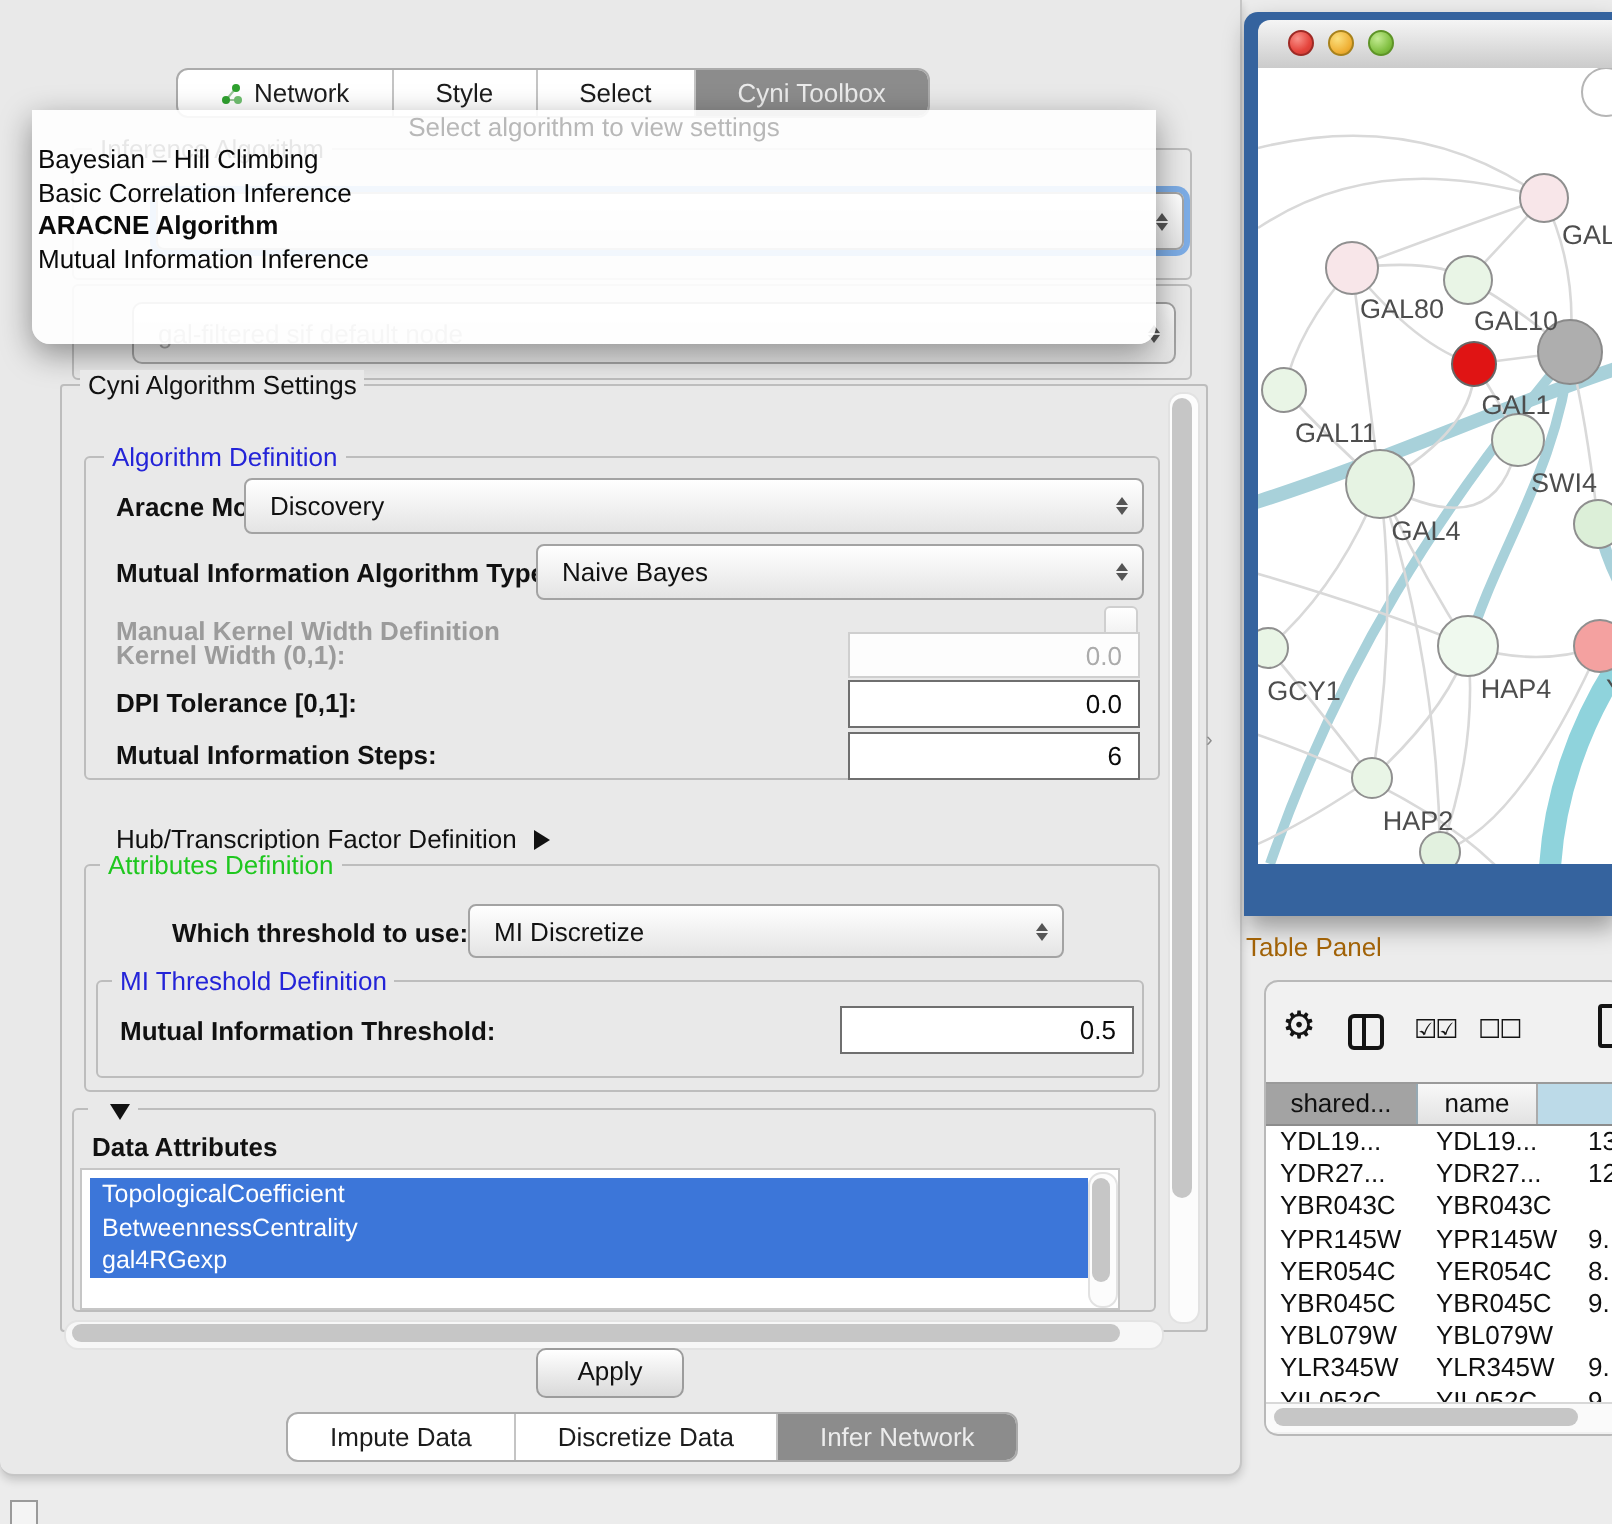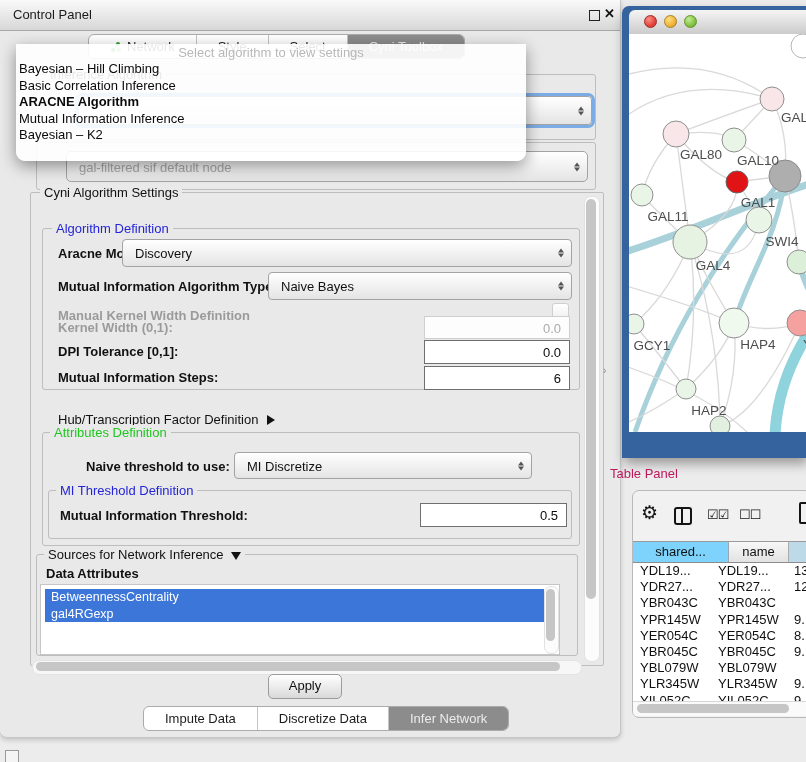--- a/index.html
+++ b/index.html
@@ -23,21 +23,21 @@
   .combo{position:absolute;background:linear-gradient(#FFFFFF,#E4E4E4);border:1px solid #A3A3A3;border-radius:4px}
   .combo .val{position:absolute;left:12px;top:50%;transform:translateY(-50%);font-size:13px;color:#111;white-space:nowrap}
   .combo .val.ghost{color:#A6A6A6}
   .spin{position:absolute;right:7px;top:50%;transform:translateY(-50%)}
   .spin i{display:block;width:0;height:0;border-left:3.5px solid transparent;border-right:3.5px solid transparent;margin:1px 0}
   .spin .up{border-bottom:4px solid #555}
   .spin .dn{border-top:4px solid #555}
   #ghost-combo1{left:78px;top:96px;width:512px;height:27px;box-shadow:0 0 0 3px rgba(96,156,227,.8)}
   #ghost-combo2{left:66px;top:151px;width:520px;height:29px;border-radius:5px}
   
-  #popup{position:absolute;left:16px;top:44px;width:510px;height:117px;background:rgba(255,255,255,.9);border-radius:0 0 9px 9px;box-shadow:0 5px 16px rgba(0,0,0,.4)}
+  #popup{position:absolute;left:16px;top:55px;width:562px;height:117px;background:rgba(255,255,255,.9);border-radius:0 0 9px 9px;box-shadow:0 5px 16px rgba(0,0,0,.4)}
   #popup-ph{text-align:center;color:#B8B8B8;font-size:13px;height:17px;line-height:17px}
   .popup-item{font-size:13px;color:#0A0A0A;line-height:16.6px;padding-left:3px;white-space:nowrap}
   .popup-item.sel{font-weight:bold}
   
   .rowlabel{position:absolute;font-size:13px;font-weight:bold;color:#111;white-space:nowrap}
   .rowlabel.dis{color:#9B9B9B}
   .plain{font-weight:normal}
   .field{position:absolute;background:#FFF}
   .field .fv{position:absolute;right:8px;top:50%;transform:translateY(-50%);font-size:13px;color:#0A0A0A}
   .field.dis{background:#FDFDFD;border:1px solid #CFCFCF !important}
@@ -56,49 +56,44 @@
   #splitter-mark{position:absolute;left:603px;top:365px;color:#8D8D8D;font-size:10px}
   
   #nw{position:absolute;left:622px;top:6px;width:184px;height:452px;background:#35639E;border-radius:7px 0 0 0;box-shadow:2px 6px 12px rgba(0,0,0,.35)}
   #nw-title{position:absolute;left:7px;top:4px;width:177px;height:24px;background:linear-gradient(#F5F5F5,#CBCBCB);border-radius:6px 0 0 0;border-bottom:1px solid #8F8F8F}
   .light{position:absolute;top:5px;width:13px;height:13px;border-radius:50%;box-sizing:border-box}
   #light-red{left:15px;background:radial-gradient(circle at 35% 30%,#F99189,#E5443C 60%,#C23830);border:1px solid #9E2A25}
   #light-yellow{left:35px;background:radial-gradient(circle at 35% 30%,#FBE07E,#EFAF34 65%,#CE911F);border:1px solid #A8821C}
   #light-green{left:55px;background:radial-gradient(circle at 35% 30%,#C4EC93,#7FBE3F 65%,#639E2C);border:1px solid #5E9427}
   #nw-canvas{position:absolute;left:7px;top:28px;width:177px;height:398px;background:#FFF;overflow:hidden}
   
-  #tp-title{position:absolute;left:610px;top:466px;font-size:13px;color:#be185d}
+  #tp-title{position:absolute;left:623px;top:466px;font-size:13px;color:#a16207}
   #tp-box{position:absolute;left:632px;top:490px;width:180px;height:228px;background:#F1F1F1;border:1px solid #B9B9B9;border-radius:7px;overflow:hidden;box-sizing:border-box}
   #tb-gear{position:absolute;left:8px;top:10px;font-size:19px;color:#141414}
   #tb-split{position:absolute;left:41px;top:16px;width:14px;height:14px;border:2px solid #141414;border-radius:3px}
   #tb-split div{position:absolute;left:5px;top:0;width:2px;height:14px;background:#141414}
   #tb-chk{position:absolute;left:74px;top:16px;font-size:13px;letter-spacing:-1px;color:#141414}
   #tb-unchk{position:absolute;left:106px;top:16px;font-size:13px;letter-spacing:-1px;color:#141414}
   #tb-doc{position:absolute;left:166px;top:11px;width:14px;height:18px;border:2px solid #141414;border-radius:2px;background:#F1F1F1}
   #tp-header{position:absolute;left:0;top:50px;width:100%;height:22px;display:flex;border-top:1px solid #9A9A9A;border-bottom:1px solid #8C8C8C;box-sizing:border-box}
   .hc{font-size:13px;text-align:center;line-height:20px;color:#111;box-sizing:border-box}
-  #hc1{width:96px;background:#7dd3fc;border-right:1px solid #96A9B3}
+  #hc1{width:76px;background:#a3a3a3;border-right:1px solid #96A9B3}
   #hc2{width:60px;background:linear-gradient(#F8F8F8,#E2E2E2);border-right:1px solid #ABABAB}
   #hc3{flex:1;background:#BCDAE8}
   #tp-rows{position:absolute;left:0;top:72px;width:100%;height:138px;background:#FFF;overflow:hidden}
   .trow{display:flex;height:16.2px;line-height:16.2px;font-size:13px;color:#101010;white-space:nowrap}
   .trow .c1{width:76px;padding-left:7px;box-sizing:border-box}
   .trow .c2{width:80px;padding-left:9px;box-sizing:border-box}
   .trow .c3{flex:1;padding-left:5px}
   #tp-hscroll{position:absolute;left:0;top:210px;width:100%;height:14px;background:#FAFAFA;border-top:1px solid #D8D8D8}
 </style>
 </head>
 <body>
 
 <div id="cp">
-  <div id="cp-title">
-    <span id="cp-title-text">Control Panel</span>
-    <span id="float-btn"></span>
-    <span id="close-btn">✕</span>
-  </div>
 
   <div class="gbox" style="left:36px;top:74px;width:558px;height:64px"></div>
   <span class="gb-label" style="left:46px;top:67px">Inference Algorithm</span>
   <div class="combo" id="ghost-combo1">
     <span class="spin">
         <i class="up"></i>
         <i class="dn"></i>
       </span>
   </div>
   <div class="gbox" style="left:36px;top:142px;width:558px;height:46px"></div>
@@ -132,21 +127,20 @@
       </div>
     </div>
 
   <div id="popup">
     <div id="popup-ph">Select algorithm to view settings</div>
     <div id="popup-items">
         <div class="popup-item">Bayesian – Hill Climbing</div>
         <div class="popup-item">Basic Correlation Inference</div>
         <div class="popup-item sel">ARACNE Algorithm</div>
         <div class="popup-item">Mutual Information Inference</div>
-        <div class="popup-item">Bayesian – K2</div>
       </div>
   </div>
 
   <div class="gbox" style="left:30px;top:192px;width:572px;height:472px;border-radius:2px"></div>
   <span class="gb-label" style="left:40px;top:185px">Cyni Algorithm Settings</span>
 
   <div class="gbox" style="left:42px;top:228px;width:536px;height:160px"></div>
   <span class="gb-label" style="left:52px;top:221px;color:#2424D8">Algorithm Definition</span>
 
   <span class="rowlabel" style="left:58px;top:246px">Aracne Mode:</span>
@@ -183,40 +177,41 @@
   <span class="rowlabel" style="left:58px;top:370px">Mutual Information Steps:</span>
   <div class="field" style="left:424px;top:366px;width:144px;height:22px;border:1px solid #6F6F6F">
     <span class="fv">6</span>
   </div>
 
   <span class="rowlabel plain" style="left:58px;top:412px"><span>Hub/Transcription Factor Definition</span><span class="tri-right"></span></span>
 
   <div class="gbox" style="left:42px;top:432px;width:536px;height:112px"></div>
   <span class="gb-label" style="left:50px;top:425px;color:#1FC71F">Attributes Definition</span>
 
-  <span class="rowlabel" style="left:86px;top:459px">Naive threshold to use:</span>
+  <span class="rowlabel" style="left:86px;top:459px">Which threshold to use:</span>
   <div class="combo" style="left:234px;top:452px;width:296px;height:25px">
     <span class="val">MI Discretize</span>
     <span class="spin">
         <i class="up"></i>
         <i class="dn"></i>
       </span>
   </div>
 
   <div class="gbox" style="left:48px;top:490px;width:522px;height:47px"></div>
   <span class="gb-label" style="left:56px;top:483px;color:#2424D8">MI Threshold Definition</span>
   <span class="rowlabel" style="left:60px;top:508px">Mutual Information Threshold:</span>
   <div class="field" style="left:420px;top:503px;width:145px;height:22px;border:1px solid #6F6F6F">
     <span class="fv">0.5</span>
   </div>
 
   <div class="gbox" style="left:36px;top:554px;width:540px;height:100px"></div>
-  <span class="gb-label" style="left:44px;top:547px"><span>Sources for Network Inference</span><span class="tri-down"></span></span>
+  <span class="gb-label" style="left:44px;top:547px"><span class="tri-down"></span></span>
   <span class="rowlabel" style="left:46px;top:566px">Data Attributes</span>
   <div id="attr-list">
+      <div class="attr-item">TopologicalCoefficient</div>
       <div class="attr-item">BetweennessCentrality</div>
       <div class="attr-item">gal4RGexp</div>
     </div>
   <div class="vtrack" style="left:544px;top:586px;width:13px;height:66px"></div>
   <div class="thumb" style="left:546px;top:589px;width:9px;height:52px"></div>
 
   <div class="vtrack" style="left:584px;top:196px;width:14px;height:464px"></div>
   <div class="thumb" style="left:586px;top:199px;width:10px;height:400px"></div>
   <div class="htrack" style="left:32px;top:660px;width:548px;height:13px"></div>
   <div class="thumb" style="left:36px;top:662px;width:524px;height:9px"></div>

